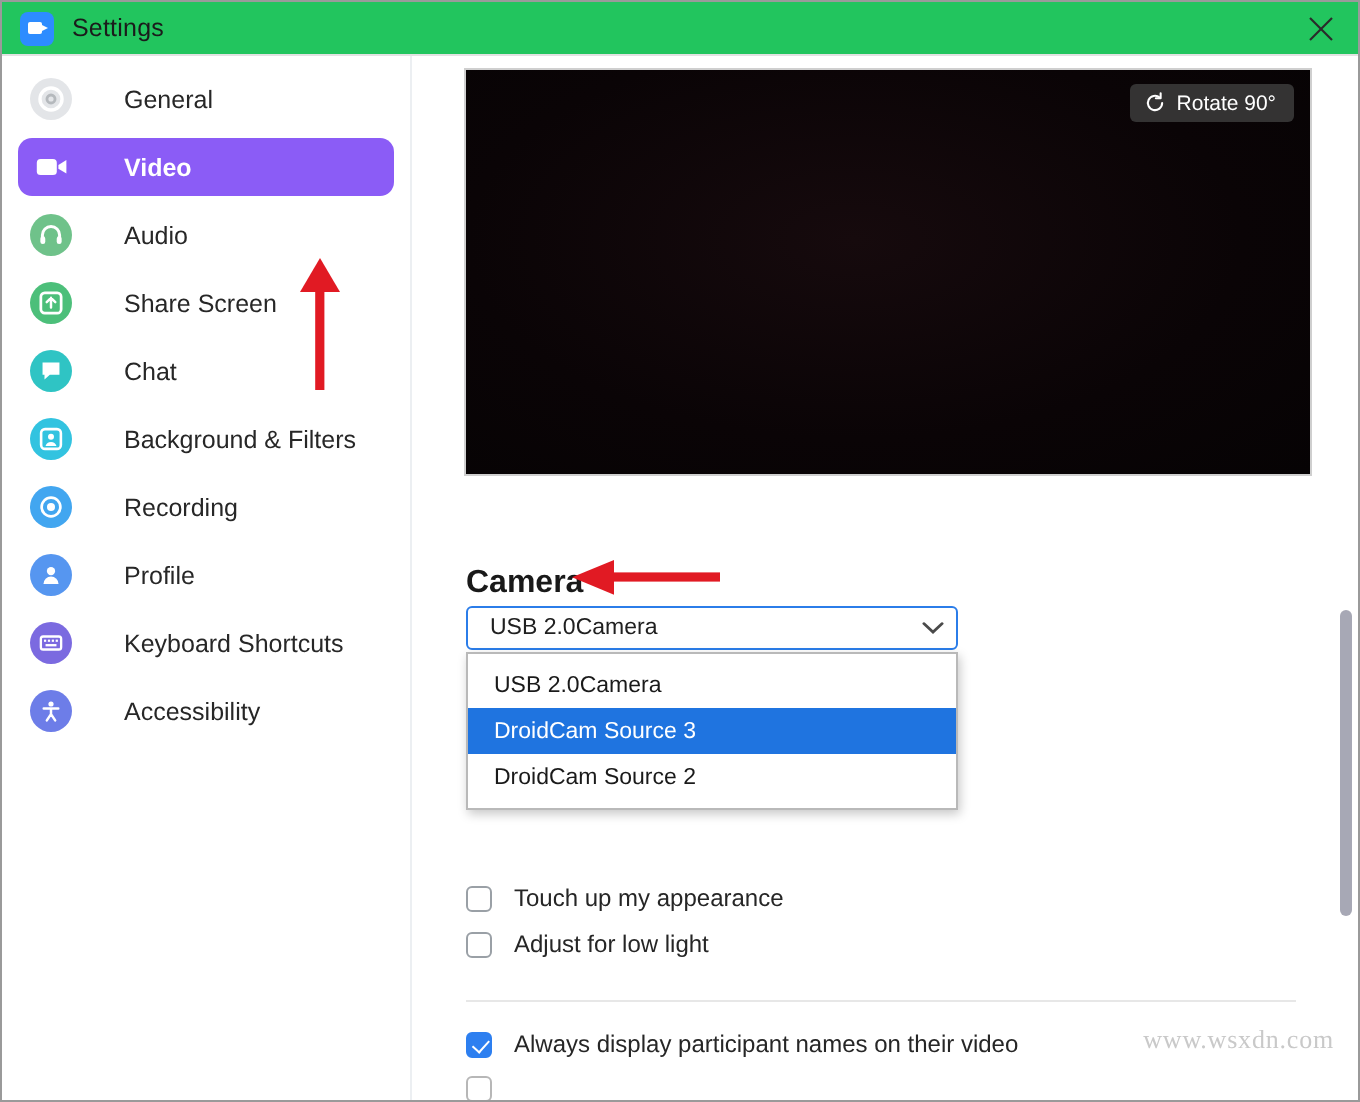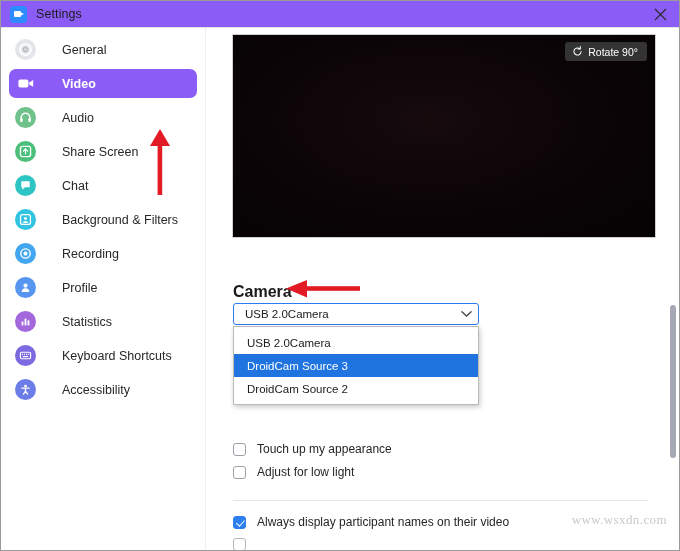--- a/index.html
+++ b/index.html
@@ -14,21 +14,21 @@
     width: 680px; height: 551px;
     background: #ffffff;
     border: 1px solid #9a9a9a;
     overflow: hidden;
   }
 
   
   .titlebar {
     position: absolute; left: 0; top: 0;
     width: 678px; height: 27px;
-    background: #8b5cf6;
+    background: #22c55e;
     border-bottom: 1px solid #e2e2e2;
     display: flex; align-items: center;
   }
   .zoom-logo {
     width: 17px; height: 17px;
     margin-left: 9px;
     background: #2d8cff;
     border-radius: 4px;
     position: relative;
   }
@@ -345,30 +345,20 @@
     <div class="nav-item">
       <span class="nav-icon ic-profile">
         <svg class="glyph" width="13" height="13" viewBox="0 0 20 20">
           <circle cx="10" cy="7" r="3.2" fill="#ffffff"></circle>
           <path d="M4.2 17 a5.8 5.8 0 0 1 11.6 0 Z" fill="#ffffff"></path>
         </svg>
       </span>
       <span class="nav-label">Profile</span>
     </div>
 
-    <div class="nav-item">
-      <span class="nav-icon ic-stats">
-        <svg class="glyph" width="13" height="13" viewBox="0 0 20 20">
-          <rect x="4" y="10" width="2.8" height="6" fill="#ffffff"></rect>
-          <rect x="8.6" y="5.6" width="2.8" height="10.4" fill="#ffffff"></rect>
-          <rect x="13.2" y="8.4" width="2.8" height="7.6" fill="#ffffff"></rect>
-        </svg>
-      </span>
-      <span class="nav-label">Statistics</span>
-    </div>
 
     <div class="nav-item">
       <span class="nav-icon ic-keys">
         <svg class="glyph" width="13" height="13" viewBox="0 0 20 20">
           <rect x="2.2" y="5" width="15.6" height="10" rx="1.8" fill="none" stroke="#ffffff" stroke-width="1.8"></rect>
           <rect x="4.6" y="7.4" width="1.7" height="1.7" fill="#ffffff"></rect>
           <rect x="7.6" y="7.4" width="1.7" height="1.7" fill="#ffffff"></rect>
           <rect x="10.6" y="7.4" width="1.7" height="1.7" fill="#ffffff"></rect>
           <rect x="13.6" y="7.4" width="1.7" height="1.7" fill="#ffffff"></rect>
           <rect x="5.8" y="10.8" width="8.4" height="1.8" fill="#ffffff"></rect>

